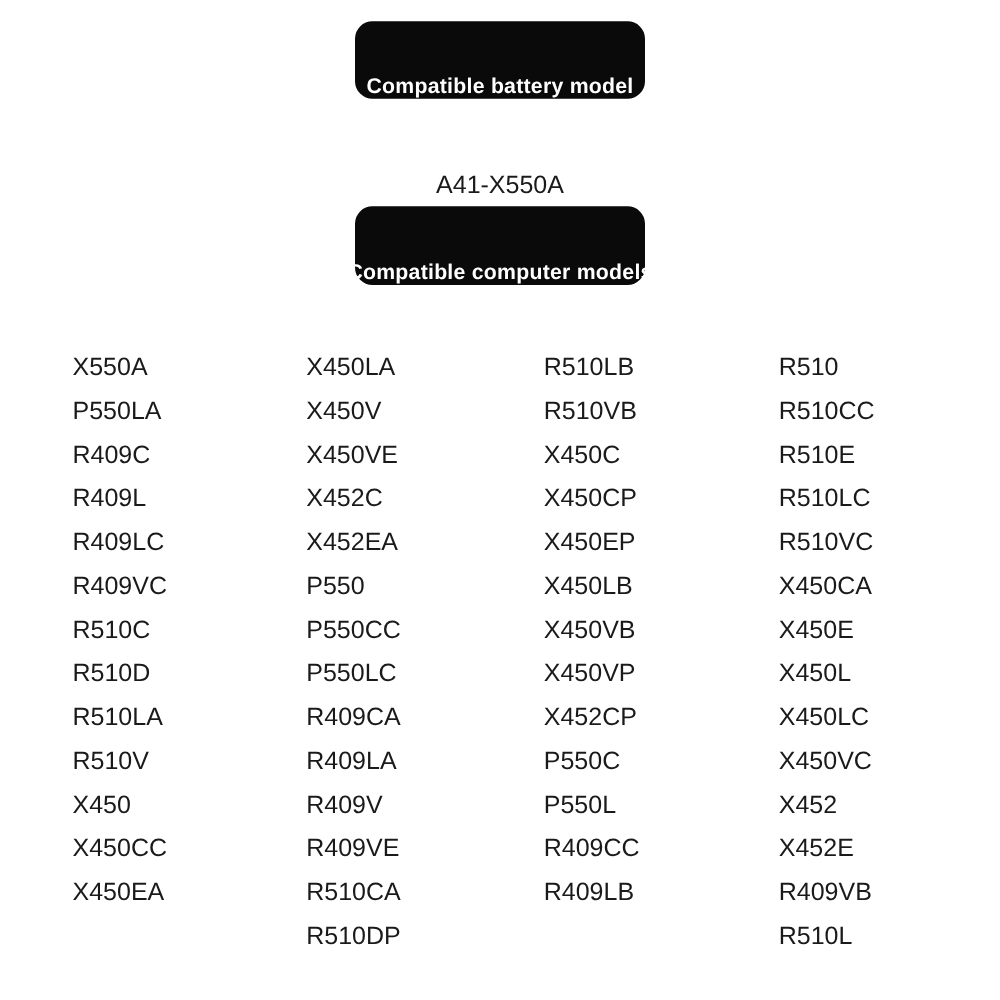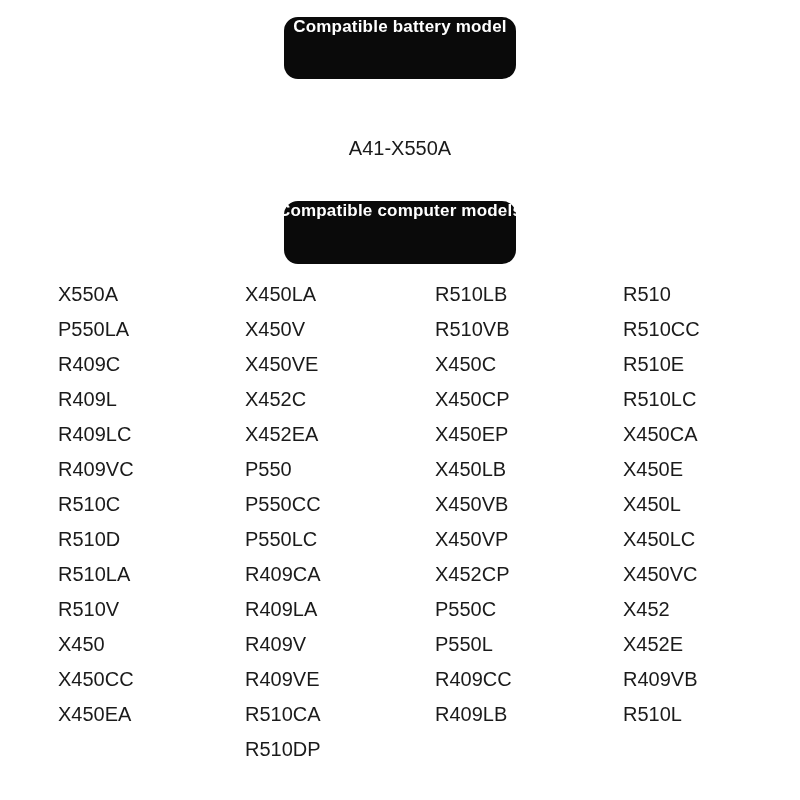--- a/index.html
+++ b/index.html
@@ -17,29 +17,29 @@
   .badge {
     position: absolute;
     left: 50%;
     transform: translateX(-50%);
     width: 232px;
     height: 62px;
     background: var(--badge-bg, #0a0a0a);
     color: var(--badge-fg, #ffffff);
     border-radius: 14px;
     display: flex;
-    align-items: flex-start;
+    align-items: flex-end;
     justify-content: center;
     font-weight: bold;
     font-size: 17px;
     white-space: nowrap;
     letter-spacing: 0.2px;
   }
   .badge-battery { top: 17px; }
-  .badge-computer { top: 165px; height: 63px; margin-top: 36px; }
+  .badge-computer { top: 165px; height: 63px; }
   .battery-model {
     position: absolute;
     top: 106px;
     left: 0;
     width: 100%;
     text-align: center;
     font-size: 20px;
     line-height: 28px;
     color: var(--text-fg, #1a1a1a);
     margin-top: 28px;
@@ -125,20 +125,21 @@
         <div class="model-item">P550C</div>
         <div class="model-item">P550L</div>
         <div class="model-item">R409CC</div>
         <div class="model-item">R409LB</div>
       </div>
       <div class="model-col">
         <div class="model-item">R510</div>
         <div class="model-item">R510CC</div>
         <div class="model-item">R510E</div>
         <div class="model-item">R510LC</div>
+        <div class="model-item">R510VC</div>
         <div class="model-item">X450CA</div>
         <div class="model-item">X450E</div>
         <div class="model-item">X450L</div>
         <div class="model-item">X450LC</div>
         <div class="model-item">X450VC</div>
         <div class="model-item">X452</div>
         <div class="model-item">X452E</div>
         <div class="model-item">R409VB</div>
         <div class="model-item">R510L</div>
       </div>

